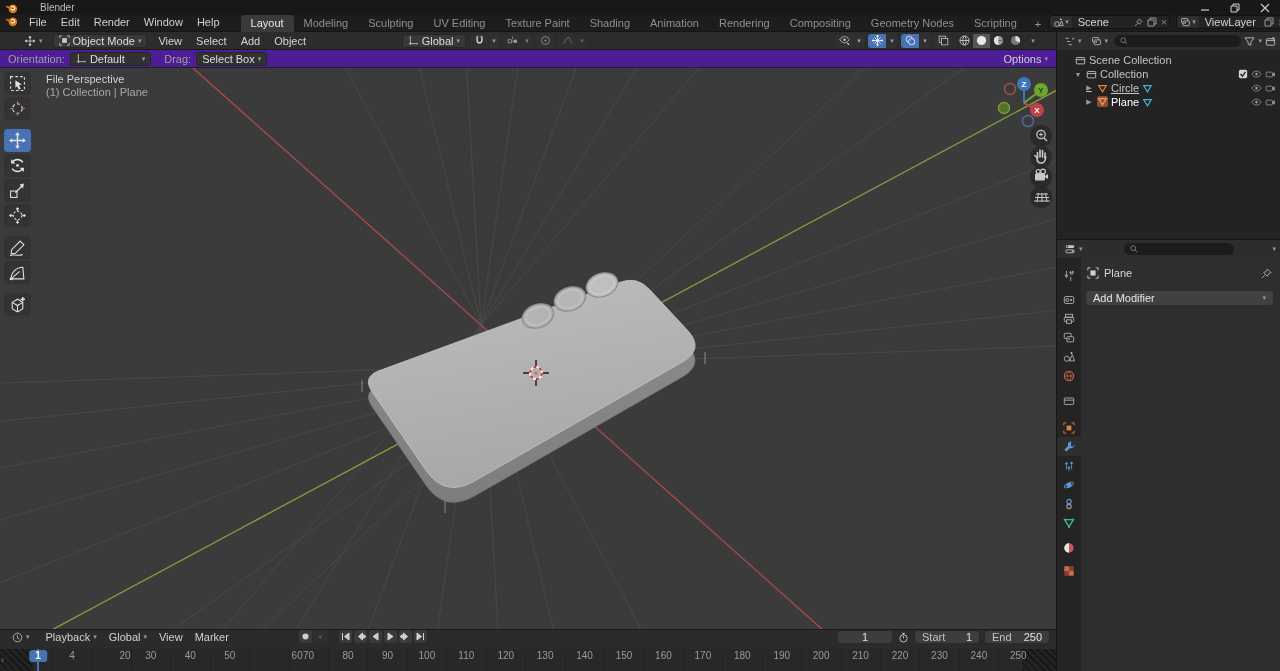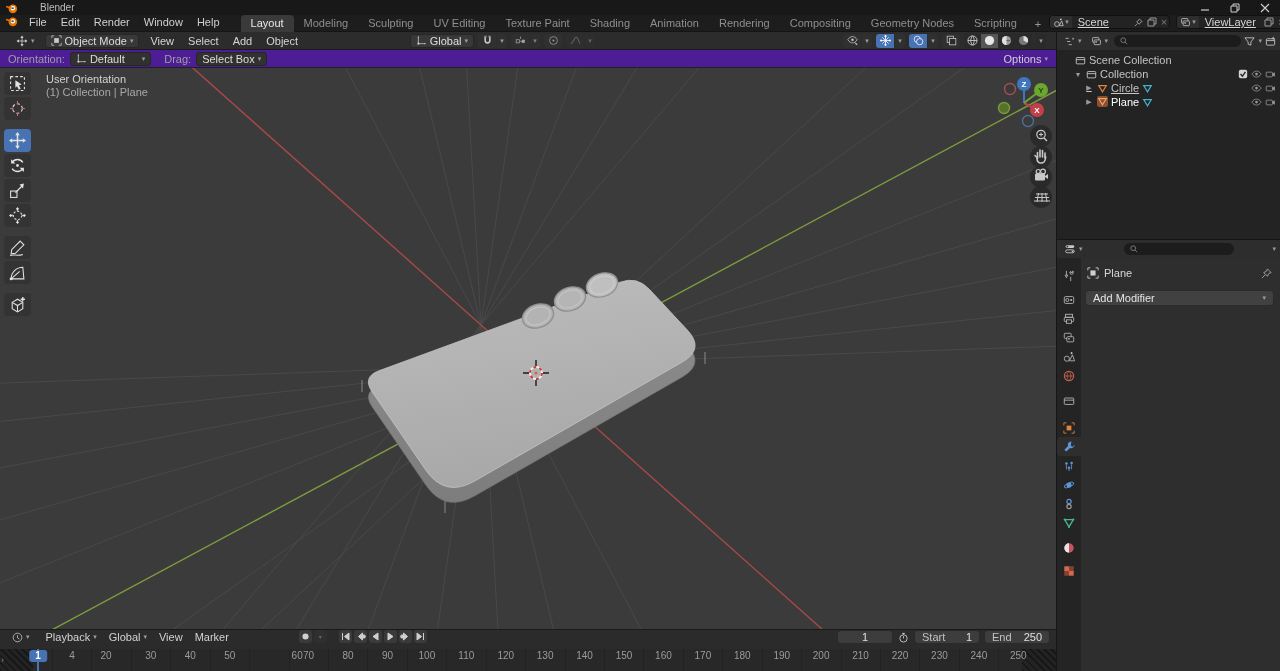--- a/index.html
+++ b/index.html
@@ -12,25 +12,25 @@
   .win-btn { width:30px; height:15px; display:flex; align-items:center; justify-content:center; color:#cfcfcf; }
   .menubar { height:17px; background:#1d1d1d; display:flex; align-items:flex-start; padding:0 6px; border-bottom:1px solid #151515; }
   .menu-item { padding:1px 7px; color:#cfcfcf; border-radius:3px; }
   .ws-tabs { display:flex; align-items:flex-end; margin-left:14px; height:17px; }
   .ws-tab { padding:2px 10px 3px; color:#8f8f8f; border-radius:4px 4px 0 0; white-space:nowrap; }
   .ws-tab.active { background:#3a3a3a; color:#e8e8e8; }
   .ws-plus { padding:2px 8px; color:#9a9a9a; }
   .topbar-right { margin-left:auto; display:flex; gap:6px; align-items:center; }
   .id-block { display:flex; align-items:center; background:#232323; border:1px solid #111; border-radius:4px; height:14px; overflow:hidden; }
   .id-icon-btn { display:flex; align-items:center; background:#2e2e2e; padding:0 3px; height:100%; gap:1px; }
-  .id-name { padding:0 6px; color:#d5d5d5; min-width:60px;text-decoration:underline; }
+  .id-name { padding:0 6px; color:#d5d5d5; min-width:60px; }
   .id-tool { display:flex; align-items:center; padding:0 2px; color:#9a9a9a; }
   .main { display:flex; height:639px; }
   .left-col { width:1056px; display:flex; flex-direction:column; }
-  .toolheader { height:18px; background:#2c2c2c; display:flex; align-items:center; padding:0 10px; gap:4px; border-bottom:1px solid #1a1a1a; }
+  .toolheader { height:18px; background:#2c2c2c; display:flex; align-items:center; padding:0 18px; gap:4px; border-bottom:1px solid #1a1a1a; }
   .th-btn { display:flex; align-items:center; gap:3px; padding:1px 5px; border-radius:3px; background:#383838; border:1px solid #262626; color:#ddd; height:14px; }
   .th-menu { padding:1px 7px; color:#d5d5d5; }
   .th-group { display:flex; align-items:center; gap:1px; }
   .icon-toggle { width:18px; height:14px; border-radius:3px 0 0 3px; background:#303030; display:flex; align-items:center; justify-content:center; }
   .icon-toggle.on { background:#4772b3; }
   .mini-chev { width:10px; height:14px; border-radius:0 3px 3px 0; background:#303030; display:flex; align-items:center; justify-content:center; color:#9a9a9a; }
   .seg-group { display:flex; background:#2a2a2a; border-radius:3px; overflow:hidden; }
   .seg { width:17px; height:14px; display:flex; align-items:center; justify-content:center; }
   .seg.active { background:#565656; }
   .viewport { position:relative; flex:1; background:#3b3b3b; overflow:hidden; }
@@ -446,21 +446,21 @@
             <span class="chev" style="font-size:7px;">▾</span>
           </div>
         <div style="flex:1;"></div>
         <div style="display:flex;align-items:center;gap:3px;color:#d0d0d0;">
             <span>Options</span>
             <span class="chev" style="font-size:7px;">▾</span>
           </div>
       </div>
 
       <div class="vp-overlay-text">
-        <div class="l1">User Orientation</div>
+        <div class="l1">File Perspective</div>
         <div class="l2">(1) Collection | Plane</div>
       </div>
 
       <div class="toolbar" id="toolbar">
           <div class="tool-btn">
             <span>
               <svg width="17" height="17" viewBox="0 0 16 16">
                 <rect x="1.5" y="1.5" width="13" height="13" fill="none" stroke="#e2e2e2" stroke-dasharray="2.5 2"></rect>
                 <path d="M6 5l6 4-2.6.6L11 13l-1.8.8-1.6-3.2L6 12z" fill="#e2e2e2"></path>
               </svg>
@@ -635,21 +635,21 @@
             </div>
         </div>
       </div>
       <div class="tl-ruler" id="ruler">
         <div class="hatch" style="left:0;width:33px;"></div>
         <div class="hatch" style="left:1022px;right:0;"></div>
         <div class="playhead-line" style="left:37px;"></div>
         <div class="playhead-badge" style="left:38px;">1</div>
         <div style="position:absolute;left:1px;top:6px;color:#8a8a8a;font-size:9px;">›</div>
       <span class="tick" style="left: 72px;">4</span>
-          <span class="tick" style="left: 106px;">20</span>
+          <span class="tick" style="left: 125px;">20</span>
           <span class="tick" style="left: 150.86px;">30</span>
           <span class="tick" style="left: 190.29px;">40</span>
           <span class="tick" style="left: 229.72px;">50</span>
           <span class="tick" style="left: 269.15px; margin-left: 28px;">60</span>
           <span class="tick" style="left: 308.58px;">70</span>
           <span class="tick" style="left: 348.01px;">80</span>
           <span class="tick" style="left: 387.44px;">90</span>
           <span class="tick" style="left: 426.87px;">100</span>
           <span class="tick" style="left: 466.3px;">110</span>
           <span class="tick" style="left: 505.73px;">120</span>

